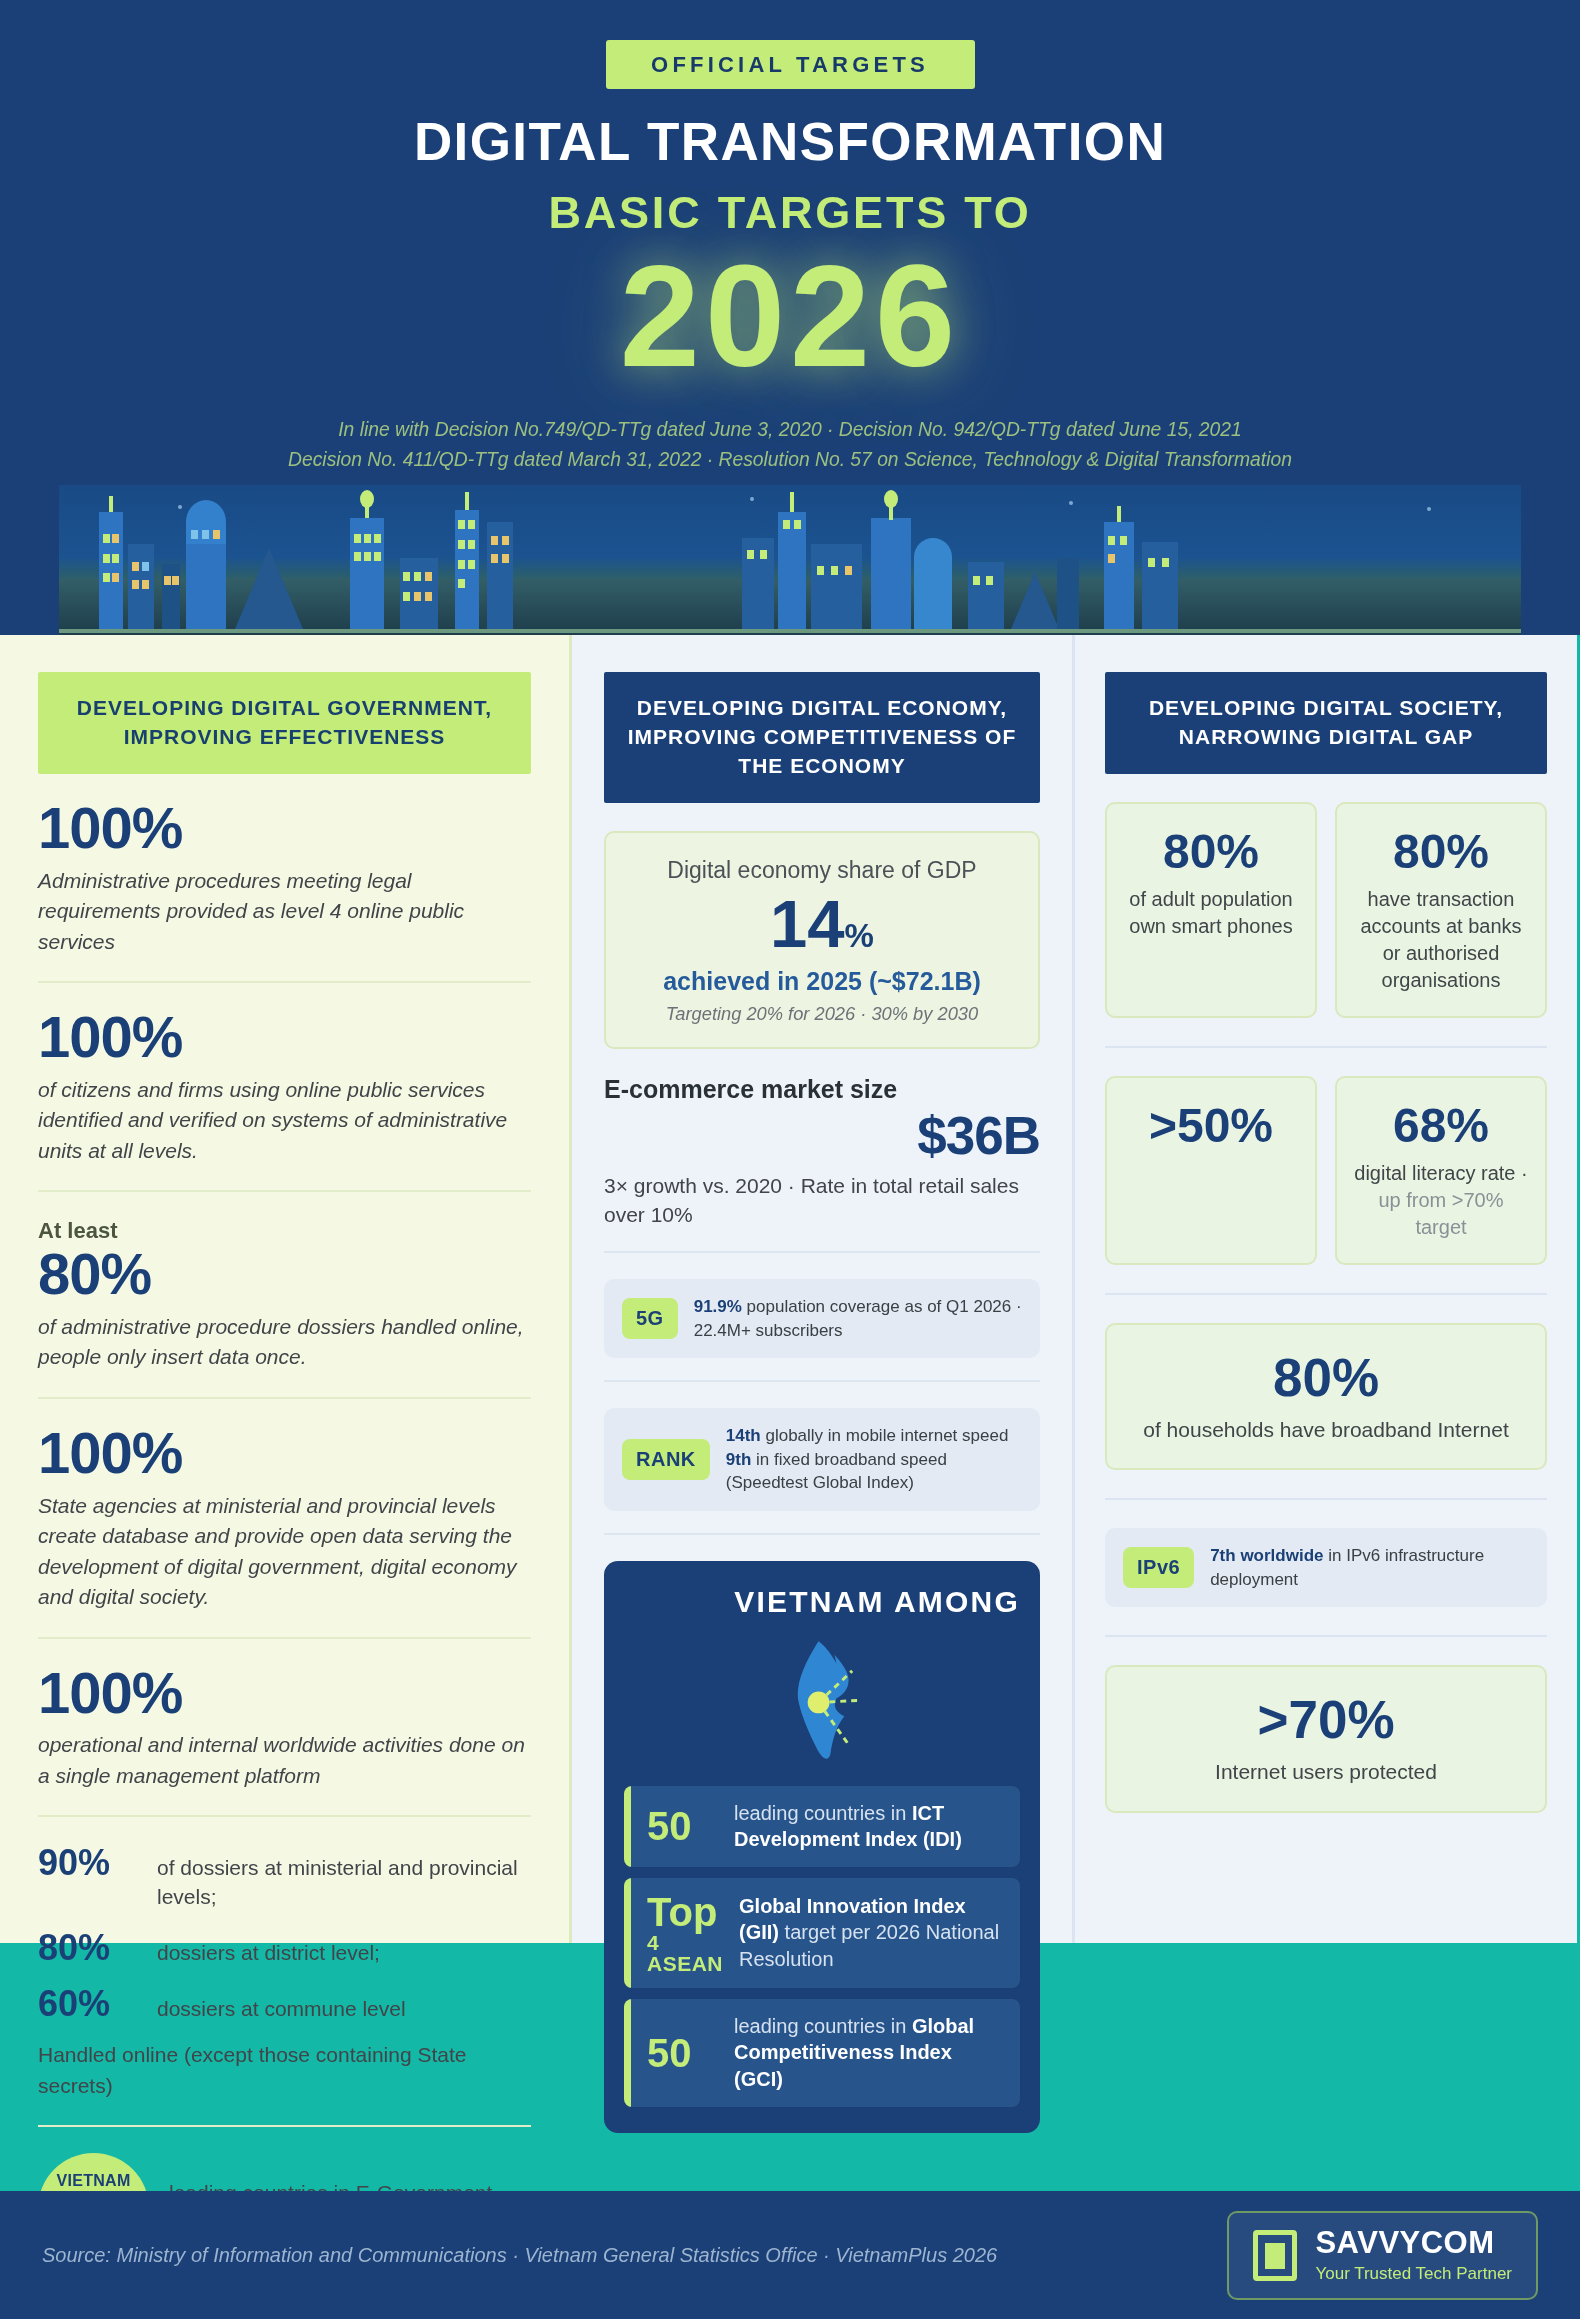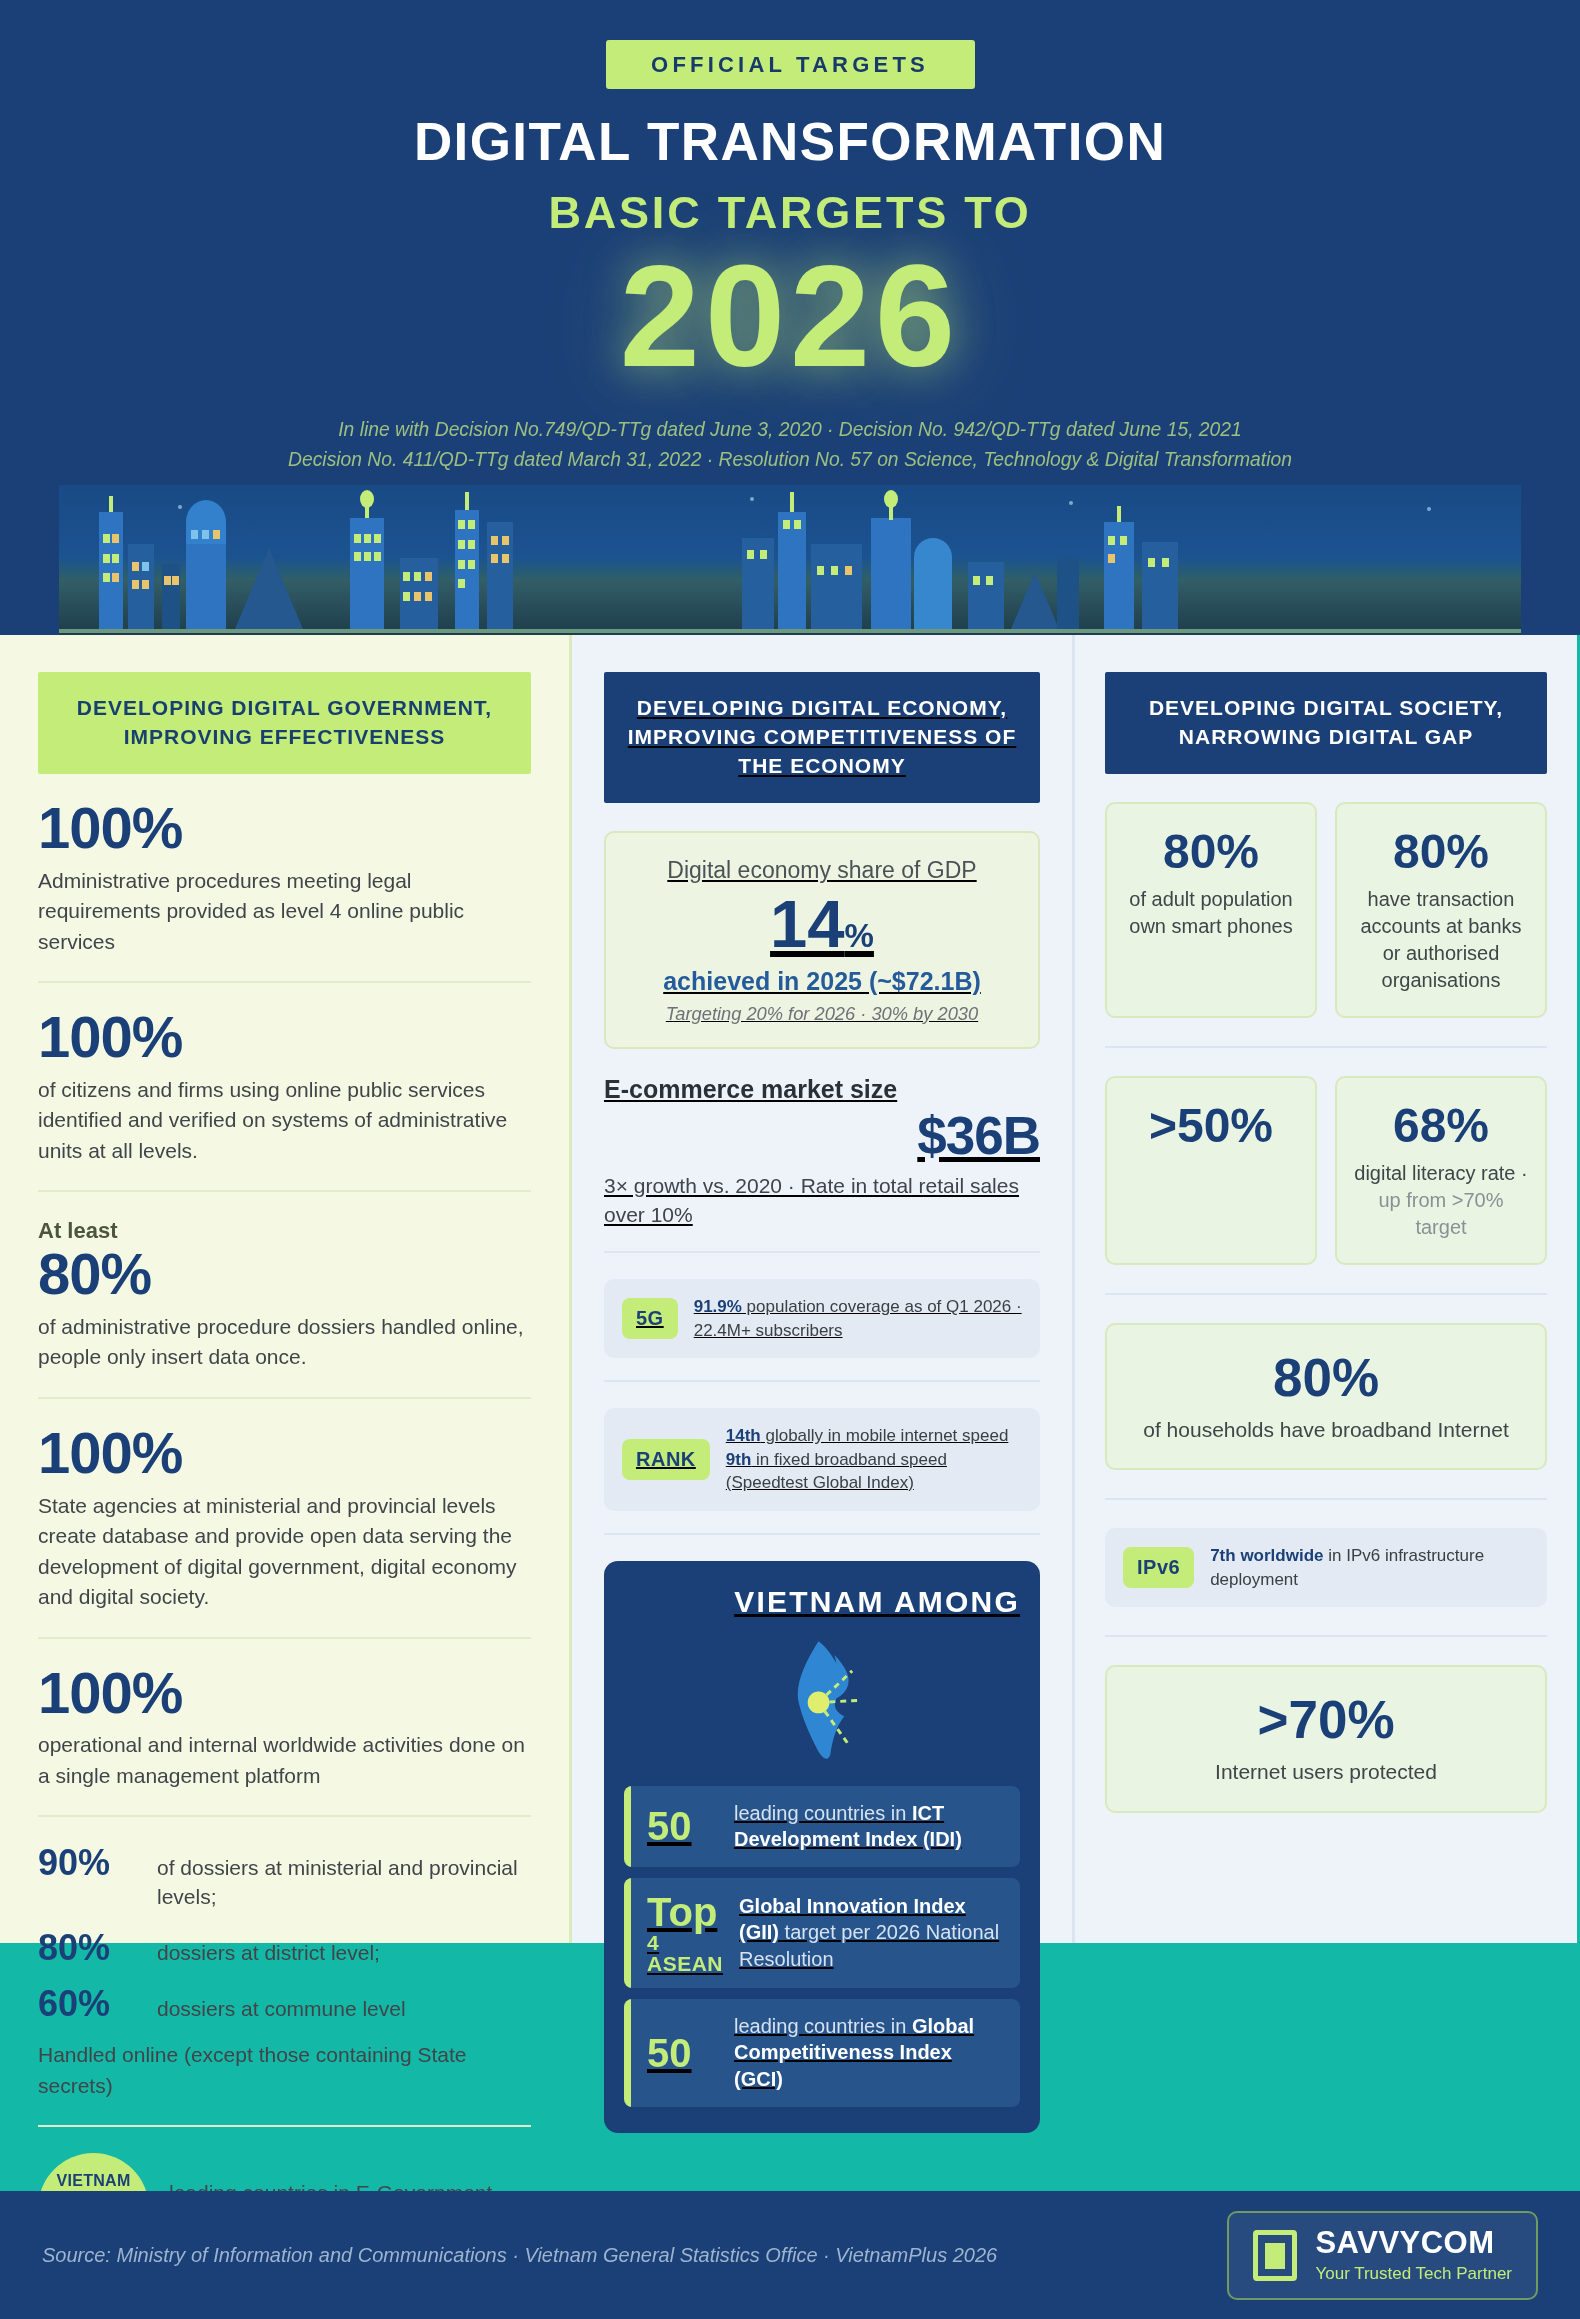--- a/index.html
+++ b/index.html
@@ -92,21 +92,21 @@
   .spire { position: absolute; width: 4px; background: #c3ec79; }
   .spire-knob { position: absolute; width: 14px; height: 18px; border-radius: 50%; background: #c3ec79; }
   .tri { position: absolute; bottom: 6px; width: 0; height: 0; border-left: 34px solid transparent; border-right: 34px solid transparent; border-bottom: 81px solid #24588f; }
   .star { position: absolute; width: 4px; height: 4px; border-radius: 50%; background: #9fc8e8; opacity: .75; }
   .ground-line { position: absolute; left: 0; right: 0; bottom: 2px; height: 4px; background: #7aa88a; opacity: .85; }
 
   
   .cols { display: flex; height: 1308px; }
   .col { position: relative; }
   .col-left   { width: 572px; background: #f5f9e4; border-right: 3px solid #dfe9bf; }
-  .col-mid    { width: 503px; background: #eef3fa; border-right: 3px solid #dbe4f0; text-decoration: underline; }
+  .col-mid    { width: 503px; background: #eef3fa; border-right: 3px solid #dbe4f0; }
   .col-right  { width: 502px; background: #eef3fa; }
 
   .col-inner { padding: 37px 38px 0 38px; }
   .col-inner-mid { padding: 37px 32px 0 32px; }
   .col-inner-right { padding: 37px 30px 0 30px; }
 
   .hdr-band {
     text-align: center;
     font-weight: bold;
     font-size: 21px;
@@ -126,20 +126,21 @@
     font-size: 58px;
     font-weight: bold;
     letter-spacing: -1px;
     line-height: .98;
   }
   .statdesc {
     color: #414549;
     font-size: 21px;
     line-height: 1.45;
     margin-top: 9px;
+    font-style: italic;
   }
   .atleast { color: #4c5540; font-size: 22px; font-weight: bold; margin-bottom: 2px; }
 
   .pct-row { display: flex; align-items: flex-start; gap: 14px; margin-bottom: 16px; }
   .pct-row .p { color: #1b4077; font-size: 36px; font-weight: bold; min-width: 105px; line-height: 1.1; }
   .pct-row .t { color: #414549; font-size: 21px; line-height: 1.38; padding-top: 11px; }
   .handled { color: #414549; font-size: 21px; line-height: 1.45; margin-top: 6px; }
 
   .circle-row { display: flex; align-items: center; gap: 20px; padding: 26px 0 36px 0; }
   .circ {

